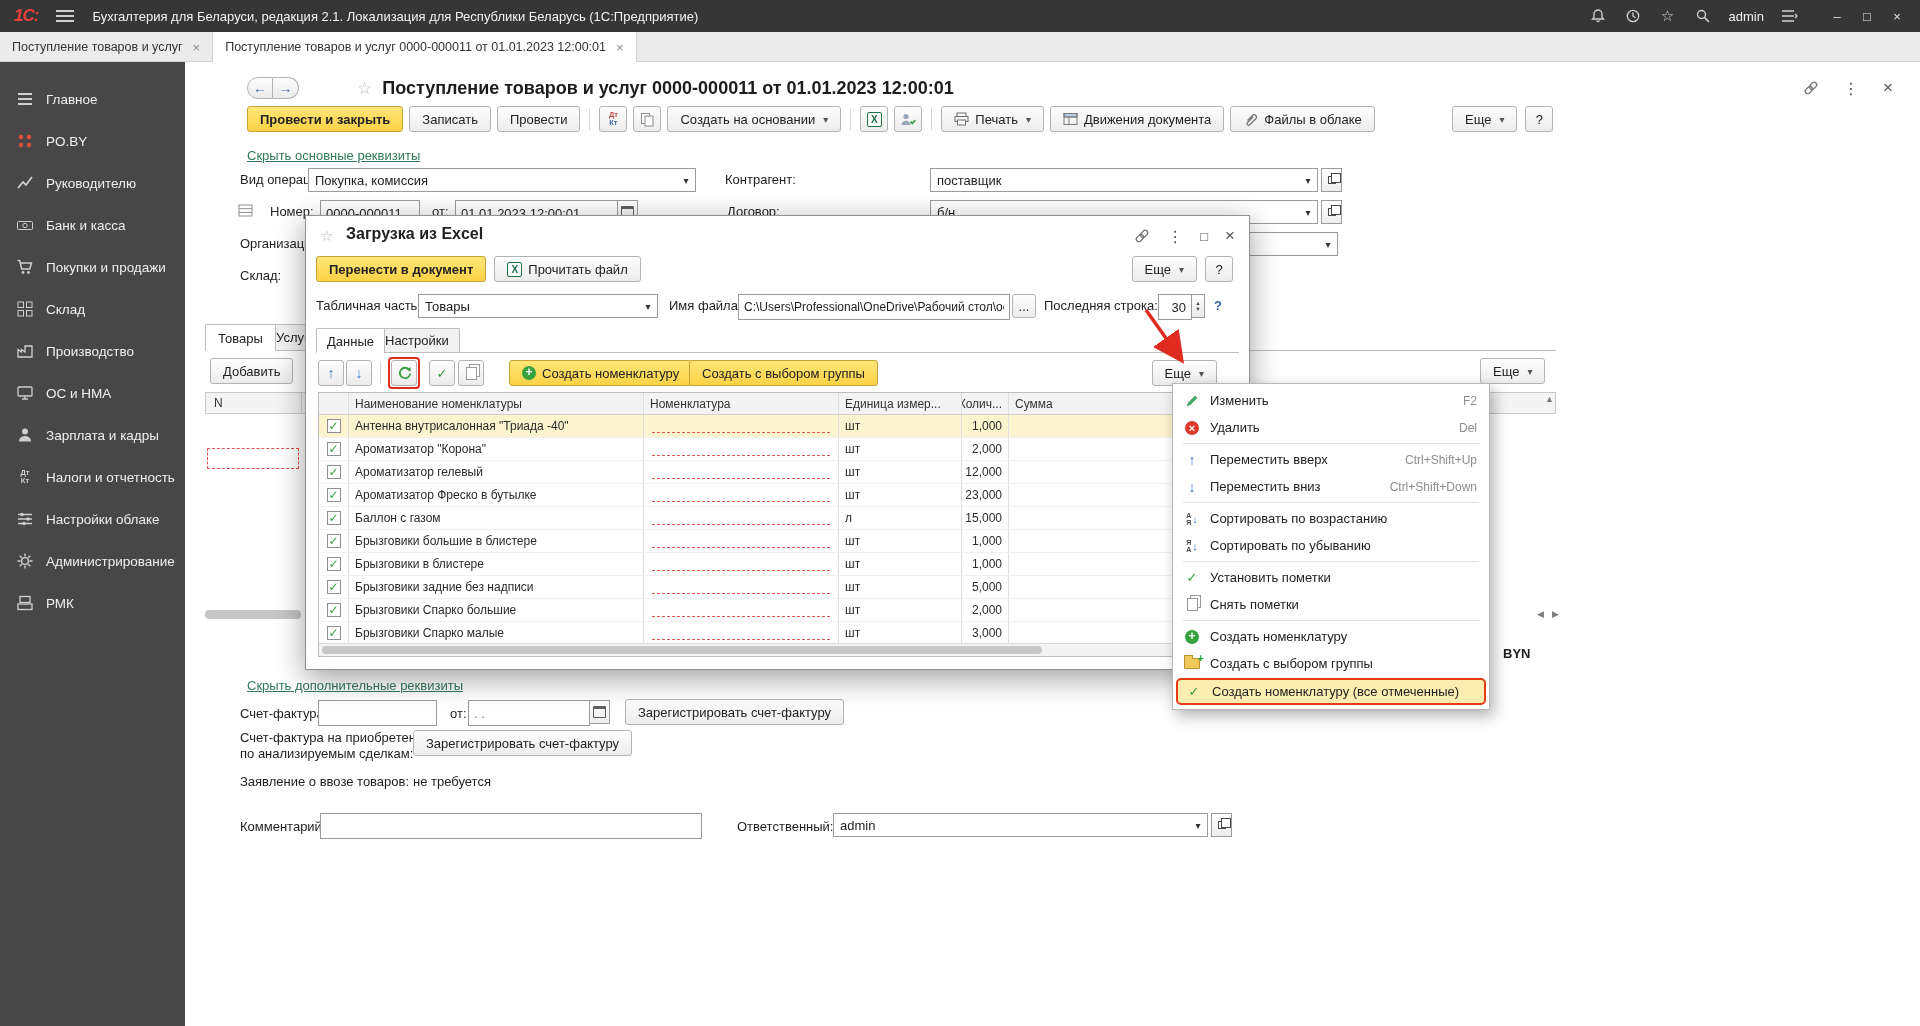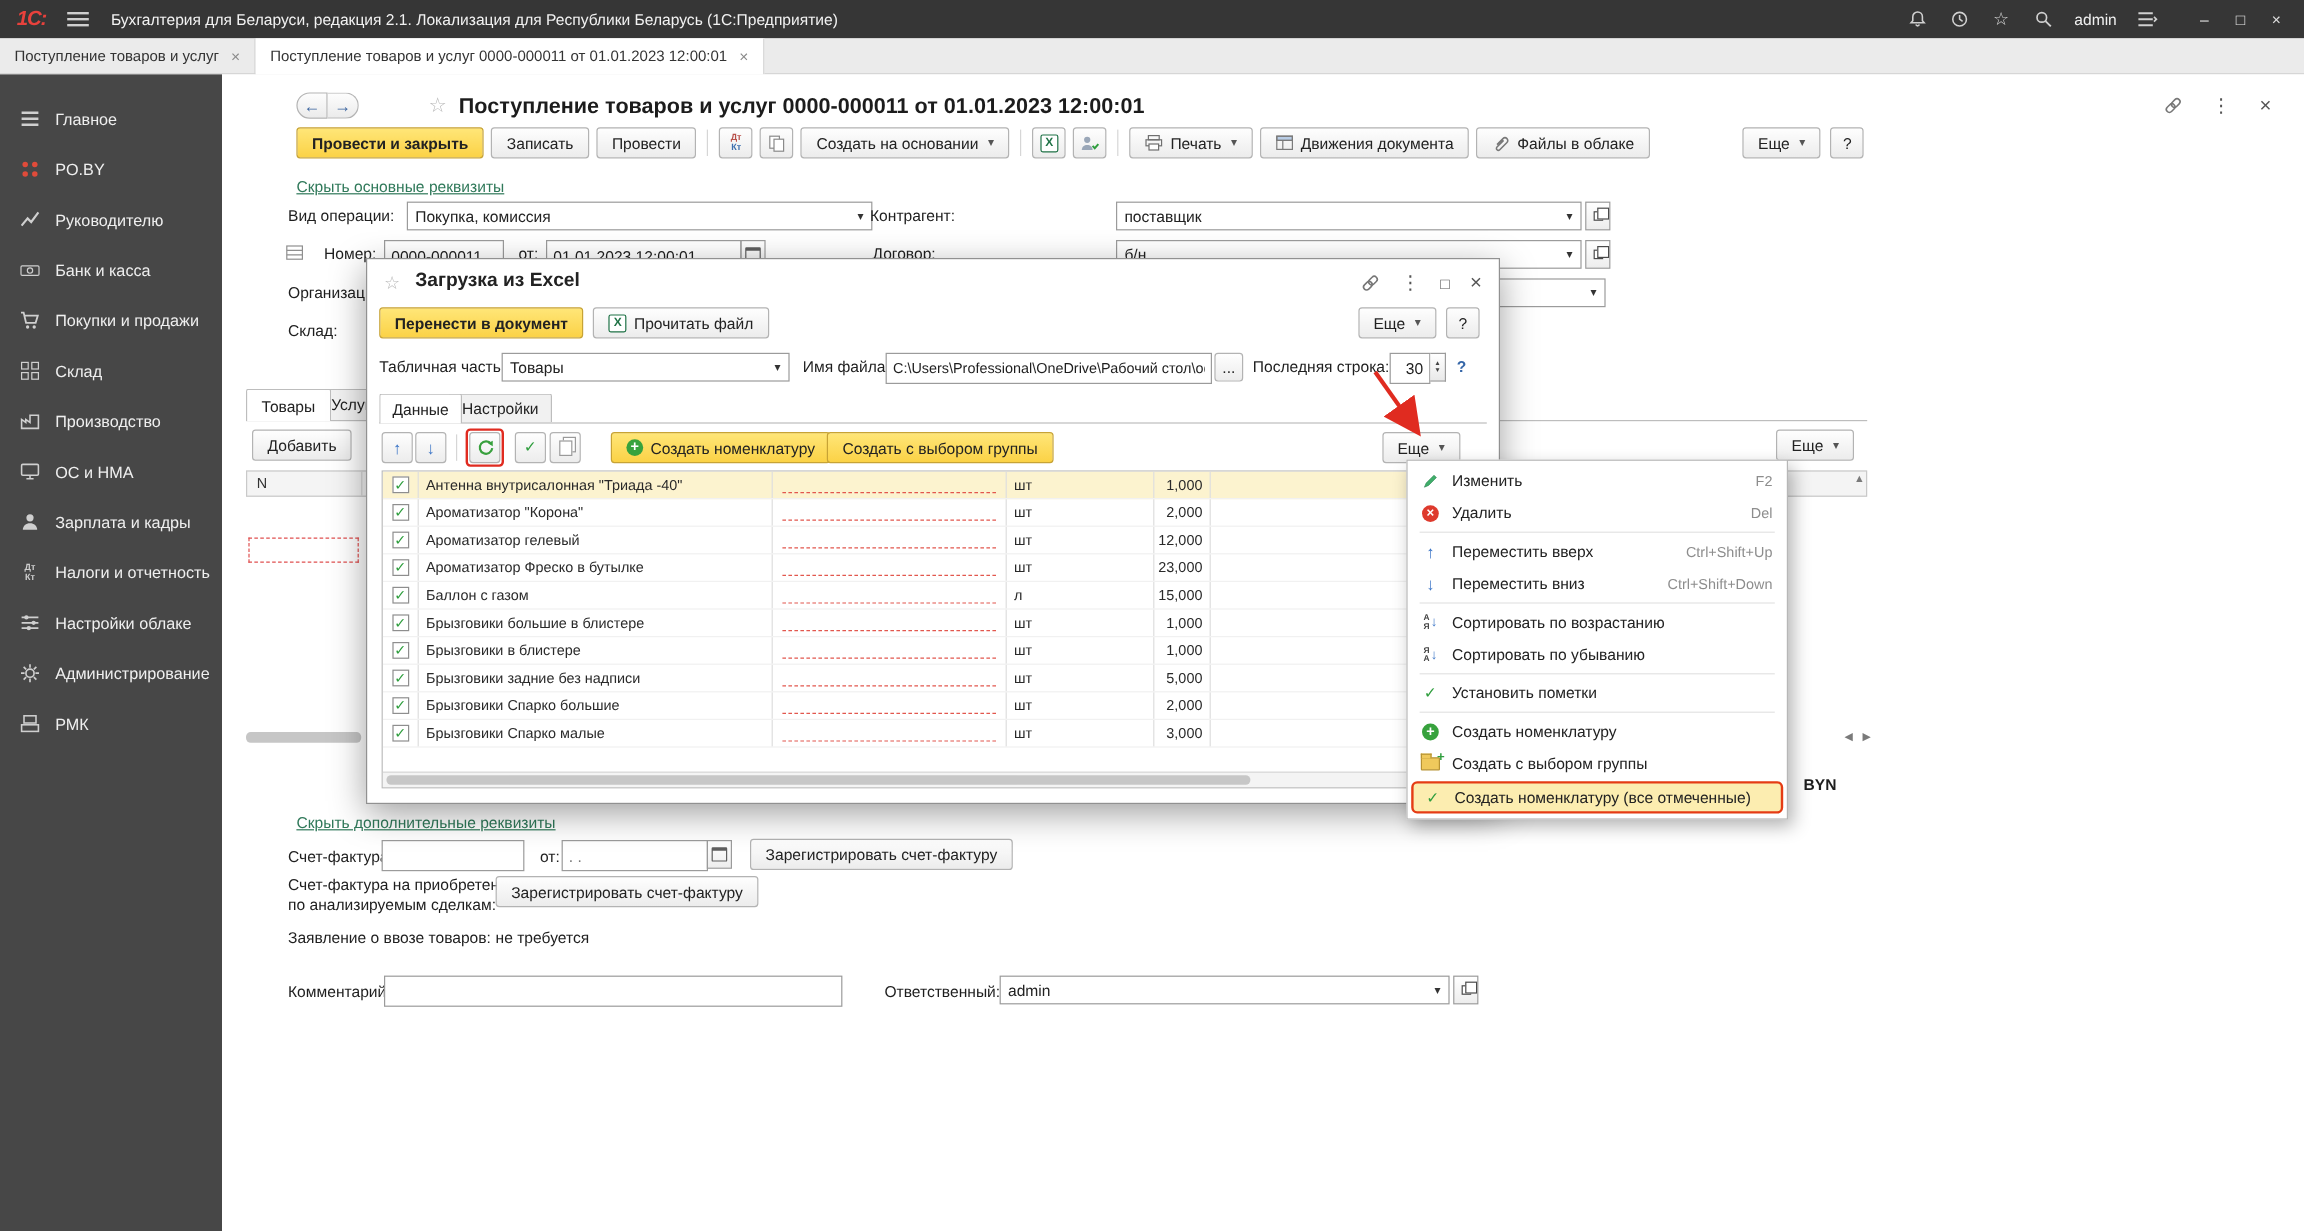--- a/index.html
+++ b/index.html
@@ -374,21 +374,21 @@
       <button class="btn">
           <span>Еще</span>
           <span class="dd">▾</span>
         </button>
       <button class="btn ibtn">?</button>
     </div>
 
     <span class="lnk" style="left:62px;top:86px">Скрыть основные реквизиты</span>
 
     <span class="lbl" style="left:55px;top:110px">Вид операции:</span>
-    <div class="combo" style="left:154px;top:106px;width:388px">
+    <div class="combo" style="left:123px;top:106px;width:388px">
         <span class="cval">Покупка, комиссия</span>
         <span class="dd2">▾</span>
       </div>
     <span class="lbl" style="left:540px;top:110px">Контрагент:</span>
     <div class="combo" style="left:745px;top:106px;width:388px">
         <span class="cval">поставщик</span>
         <span class="dd2">▾</span>
       </div>
     <span class="openbtn" style="left:1136px;top:106px">
         <span class="sq2"></span>
@@ -553,20 +553,28 @@
         <span class="i-plus">+</span>
         <span>Создать номенклатуру</span>
       </button>
     <button class="btn btn-y" style="position:absolute;left:383px;top:144px">Создать с выбором группы</button>
     <button class="btn" style="position:absolute;right:32px;top:144px">
         <span>Еще</span>
         <span class="dd">▾</span>
       </button>
 
     <div class="grid">
+      <div class="ghead">
+        <div class="gc w0"></div>
+        <div class="gc w1">Наименование номенклатуры</div>
+        <div class="gc w2">Номенклатура</div>
+        <div class="gc w3">Единица измер...</div>
+        <div class="gc w4">Колич...</div>
+        <div class="gc w5">Сумма</div>
+      </div>
       <div class="grow sel">
           <div class="gc w0">
             <span class="cbx">✓</span>
           </div>
           <div class="gc w1">
             <span>Антенна внутрисалонная "Триада -40"</span>
           </div>
           <div class="gc w2">
             <span class="redln"></span>
           </div>
@@ -804,20 +812,27 @@
         </span>
         <span>Сортировать по убыванию</span>
         <span class="msc"></span>
       </div>
     <div class="msep"></div>
     <div class="mitem">
         <span class="mic">
           <span class="i-chk">✓</span>
         </span>
         <span>Установить пометки</span>
+        <span class="msc"></span>
+      </div>
+    <div class="mitem">
+        <span class="mic">
+          <span class="i-copy"></span>
+        </span>
+        <span>Снять пометки</span>
         <span class="msc"></span>
       </div>
     <div class="msep"></div>
     <div class="mitem">
         <span class="mic">
           <span class="i-plus">+</span>
         </span>
         <span>Создать номенклатуру</span>
         <span class="msc"></span>
       </div>

